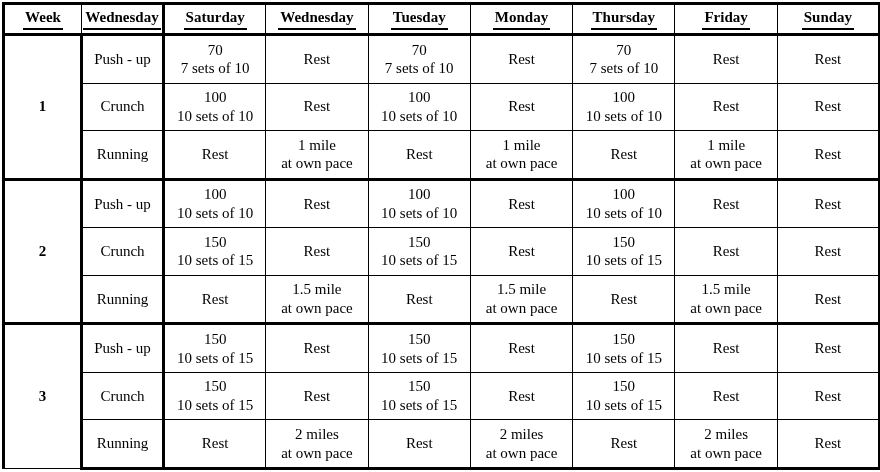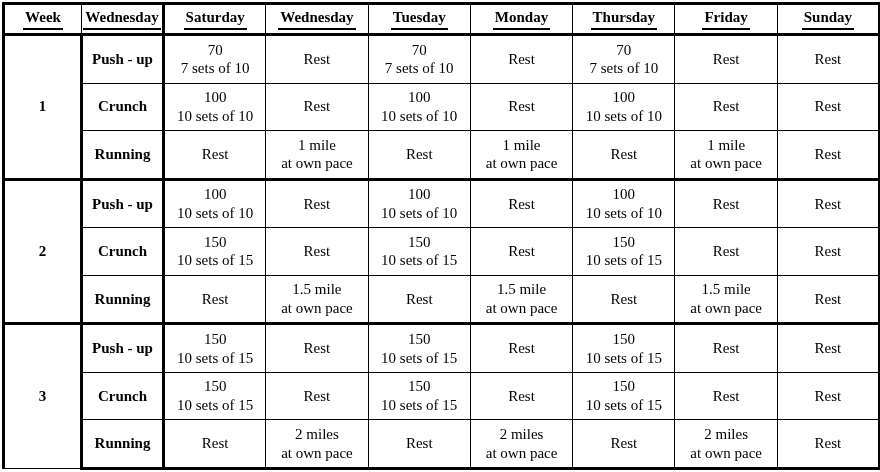--- a/index.html
+++ b/index.html
@@ -39,21 +39,21 @@
     border-bottom: 2px solid #000000;
     padding: 0 2px 1px 2px;
   }
   .week-cell {
     font-weight: bold;
     font-size: 19px;
     border-left: 3px solid #000000 !important;
     border-right: 3px solid #000000 !important;
   }
   .exercise-cell {
-    font-weight: bold;
+    font-weight: normal;
     font-size: 14.5px;
     border-right: 3px solid #000000 !important;
   }
   .cell-line1 { display: block; }
   .cell-line2 { display: block; }
   .block-top td, .block-top th { border-top: 3px solid #000000 !important; }
   .block-bottom td, .block-bottom th { border-bottom: 3px solid #000000 !important; }
   thead tr th { border-top: 3px solid #000000 !important; border-bottom: 3px solid #000000 !important; }
   thead tr th:first-child { border-left: 3px solid #000000 !important; }
   thead tr th:nth-child(2) { border-right: 3px solid #000000 !important; }

